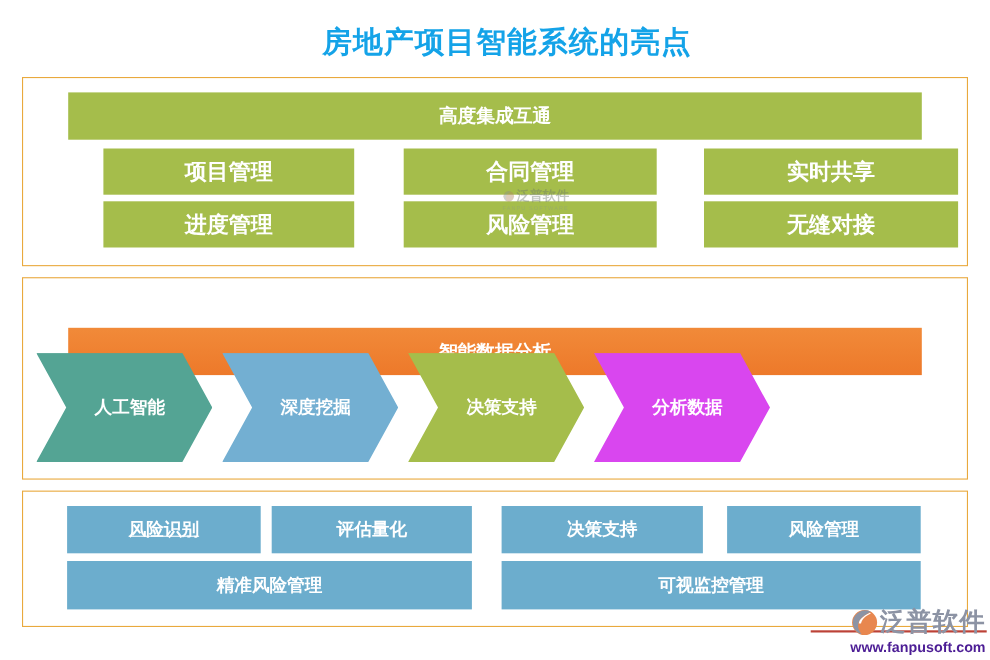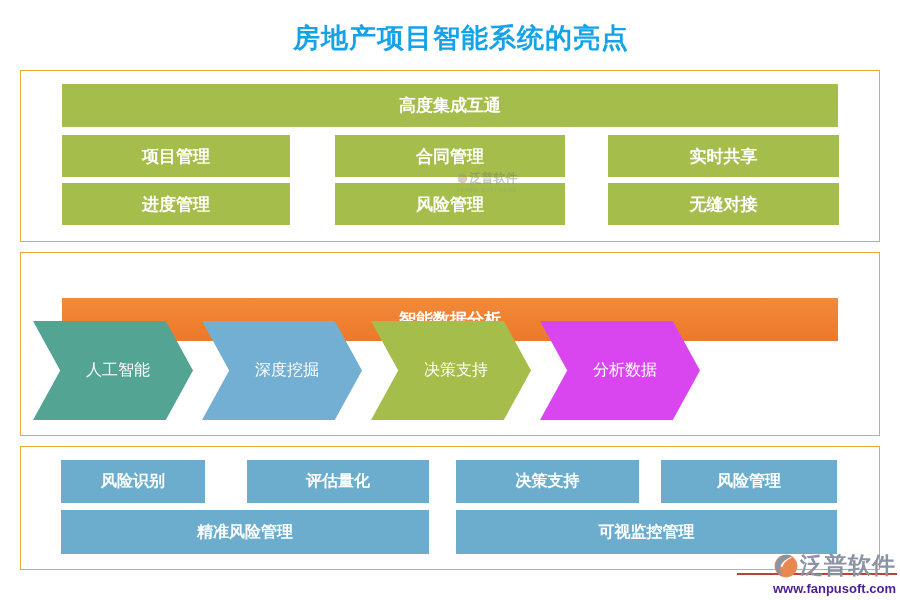--- a/index.html
+++ b/index.html
@@ -19,43 +19,43 @@
   .panel2{top:252px;height:184px;}
   .panel3{top:446px;height:124px;}
   .bar{
     position:absolute;display:flex;align-items:center;justify-content:center;
     color:#fff;font-weight:bold;
   }
   .hdr{left:41px;top:13px;width:776px;height:43px;font-size:17px;}
   .green{background:#A5BD4B;}
   .orange{background:linear-gradient(#F18A39,#ED792A);margin-top:32px;}
   .blue{background:#6CADCD;}
-  .g-btn{height:42px;font-size:17px;}
+  .g-btn{height:42px;font-size:20px;margin-left:32px;}
   .r1{top:64px;}
   .r2{top:112px;}
   .c1{left:41px;width:228px;}
   .c2{left:314px;width:230px;}
   .c3{left:587px;width:231px;}
   
   .arrow{
     position:absolute;top:68px;height:99px;width:160px;
     clip-path:polygon(0% 0%,83% 0%,100% 50%,83% 100%,0% 100%,17% 50%);
     display:flex;align-items:center;justify-content:center;
-    color:#fff;font-weight:normal;font-size:16px;padding-left:10px;box-sizing:border-box;
+    color:#fff;font-weight:bold;font-size:16px;padding-left:10px;box-sizing:border-box;
   }
   .a1{left:12px;background:#54A494;}
   .a2{left:181px;background:#73AFD2;}
   .a3{left:350px;background:#A5BD4B;}
   .a4{left:519px;background:#d946ef;}
   .a5{left:688px;background:#F8D269;}
   
   .b-btn{font-size:16px;}
   .p3r1{top:13px;height:43px;}
   .p3r2{top:63px;height:44px;}
-  .b1{left:40px;width:144px;}
+  .b1{left:40px;width:176px;text-decoration:underline;}
   .b2{left:226px;width:182px;}
   .b3{left:435px;width:183px;}
   .b4{left:640px;width:176px;}
   .b5{left:40px;width:368px;}
   .b6{left:435px;width:381px;}
   
   .watermark{
     position:absolute;left:452px;top:170px;width:70px;opacity:0.42;
     display:flex;flex-direction:column;align-items:center;z-index:3;pointer-events:none;
   }

